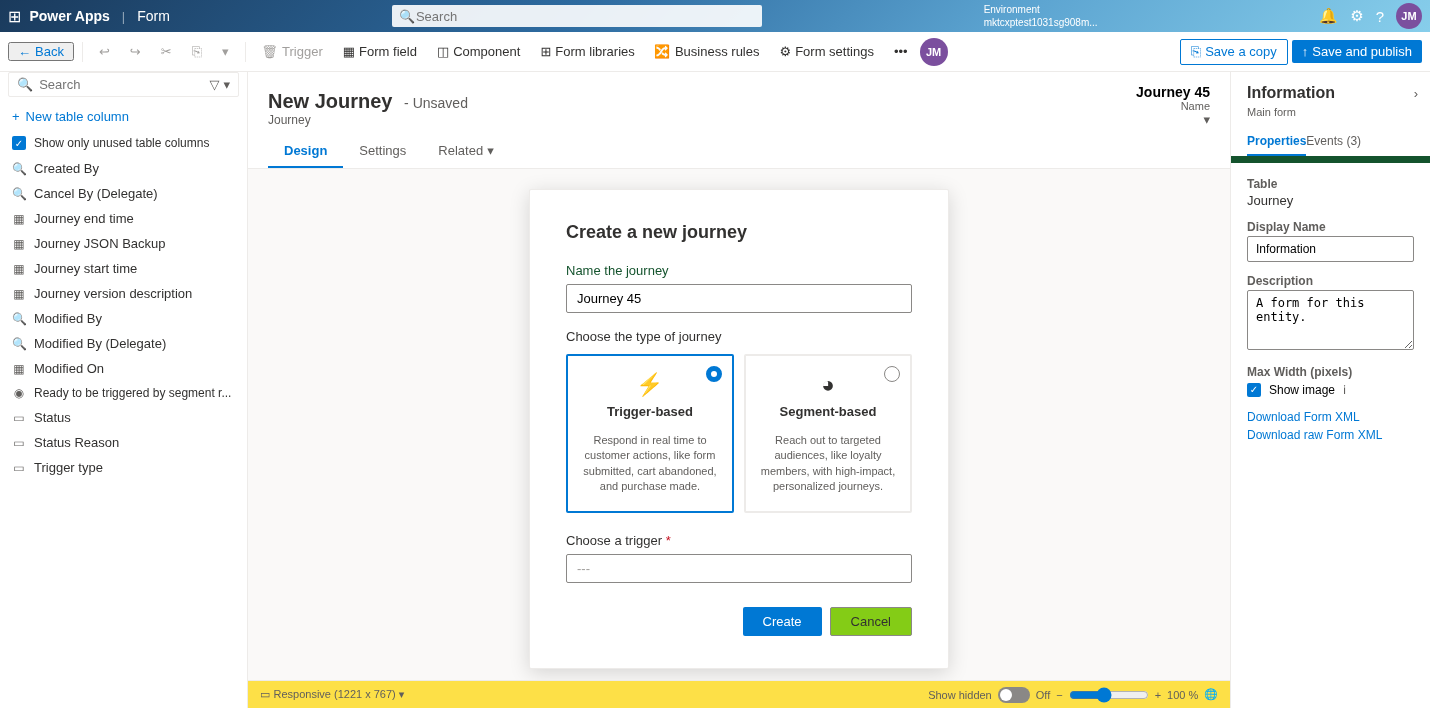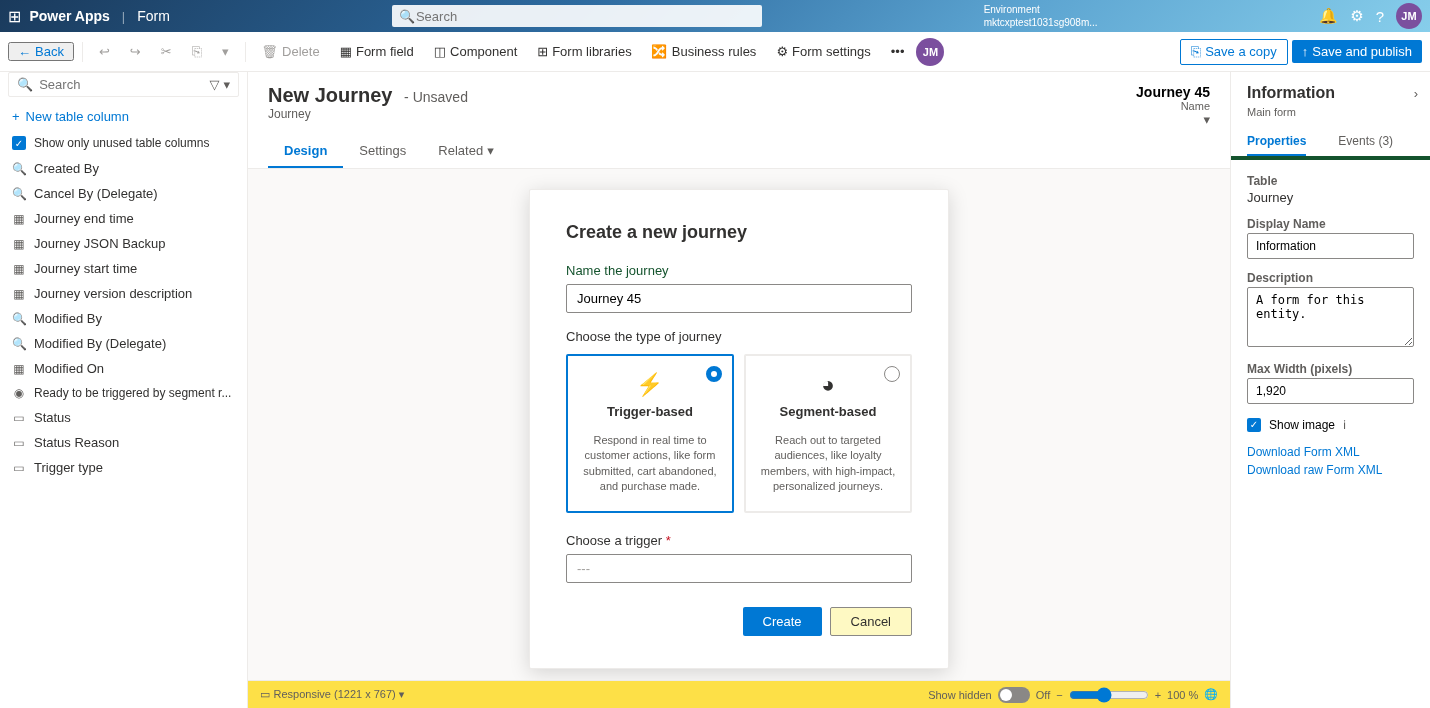--- a/index.html
+++ b/index.html
@@ -100,21 +100,21 @@
     .col-icon { color: #605e5c; font-size: 12px; flex-shrink: 0; width: 14px; text-align: center; }
 
     
     .center-panel { flex: 1; display: flex; flex-direction: column; overflow: hidden; }
 
     
     .form-header {
       background: white; border-bottom: 1px solid #edebe9;
       padding: 12px 20px 0 20px;
     }
-    .form-title-row { display: flex; align-items: flex-start; justify-content: space-between; margin-bottom: 8px; }
+    .form-title-row { display: flex; align-items: flex-end; justify-content: space-between; margin-bottom: 8px; }
     .form-title { font-size: 20px; font-weight: 600; color: #323130; }
     .form-unsaved { color: #605e5c; font-size: 14px; margin-left: 8px; }
     .form-subtitle { font-size: 12px; color: #605e5c; }
     .form-name-info { text-align: right; font-size: 13px; }
     .form-name-label { font-size: 11px; color: #605e5c; }
     .form-tabs { display: flex; gap: 0; margin-top: 4px; }
     .form-tab {
       padding: 8px 16px; font-size: 13px; cursor: pointer; color: #605e5c;
       border-bottom: 2px solid transparent; position: relative;
     }
@@ -157,36 +157,36 @@
     .trigger-input {
       width: 100%; border: 1px solid #8a8886; border-radius: 2px;
       padding: 6px 10px; font-size: 13px; outline: none; margin-bottom: 24px; color: #a19f9d;
     }
     .dialog-actions { display: flex; justify-content: flex-end; gap: 8px; }
     .btn-create {
       padding: 6px 20px; background: #0078d4; color: white;
       border: none; border-radius: 2px; cursor: pointer; font-size: 13px; font-weight: 500;
     }
     .btn-cancel {
-      padding: 6px 20px; background: #fef9c3; color: #323130;
+      padding: 6px 20px; background: #84cc16; color: #323130;
       border: 1px solid #8a8886; border-radius: 2px; cursor: pointer; font-size: 13px;
     }
 
     
     .right-panel {
       width: 200px; background: white; border-left: 1px solid #edebe9;
       display: flex; flex-direction: column; flex-shrink: 0;
     }
     .right-panel-header {
       display: flex; align-items: center; justify-content: space-between;
       padding: 12px 12px 4px 16px;
     }
     .right-panel-title { font-size: 16px; font-weight: 600; color: #323130; }
     .right-panel-sub { font-size: 11px; color: #605e5c; padding: 0 16px 10px 16px; }
-    .right-panel-tabs { display: flex; border-bottom: 4px solid #14532d; padding: 0 16px; gap: 32px; }
+    .right-panel-tabs { display: flex; border-bottom: 7px solid #14532d; padding: 0 16px; gap: 0; }
     .right-tab { padding: 6px 0; font-size: 12px; cursor: pointer; color: #605e5c; border-bottom: 2px solid transparent; }
     .right-tab.active { color: #0078d4; border-bottom-color: #0078d4; font-weight: 600; }
     .right-panel-content { padding: 14px 16px; overflow-y: auto; flex: 1; }
     .prop-label { font-size: 12px; color: #605e5c; margin-bottom: 2px; font-weight: 700; }
     .prop-value { font-size: 13px; color: #323130; margin-bottom: 12px; }
     .prop-input {
       width: 100%; border: 1px solid #8a8886; border-radius: 2px;
       padding: 5px 8px; font-size: 12px; outline: none; margin-bottom: 12px;
     }
     .prop-textarea {
@@ -249,21 +249,21 @@
   </button>
   <button class="cmd-btn disabled">
     <span>⎘</span>
   </button>
   <button class="cmd-btn disabled">
     <span>▾</span>
   </button>
   <div class="cmd-divider"></div>
   <button class="cmd-btn disabled">
     <span>🗑</span>
-    <span>Delete</span>
+    <span>Trigger</span>
   </button>
   <button class="cmd-btn">
     <span>▦</span>
     <span>Form field</span>
   </button>
   <button class="cmd-btn">
     <span>◫</span>
     <span>Component</span>
   </button>
   <button class="cmd-btn">
@@ -474,21 +474,20 @@
       <div class="prop-label">Table</div>
       <div class="prop-value">Journey</div>
 
       <div class="prop-label">Display Name</div>
       <input class="prop-input" type="text" value="Information" style="">
 
       <div class="prop-label">Description</div>
       <textarea class="prop-textarea" style="">A form for this entity.</textarea>
 
       <div class="prop-label">Max Width (pixels)</div>
-      <input class="prop-input" type="text" value="1,920" style="">
 
       <div class="show-image-row">
         <div class="checkbox-checked">✓</div>
         <span>Show image</span>
         <span style="color:#605e5c;">ℹ</span>
       </div>
 
       <div class="link-row">Download Form XML</div>
       <div class="link-row">Download raw Form XML</div>
     </div>

